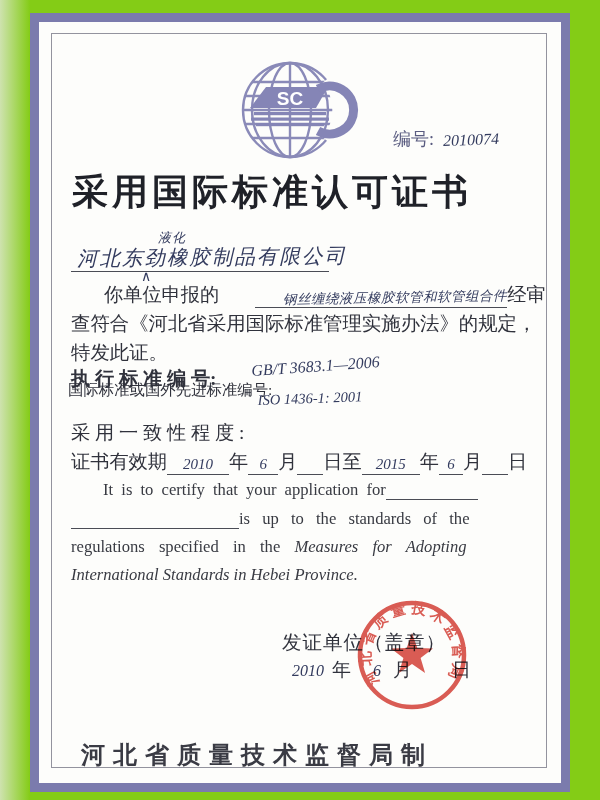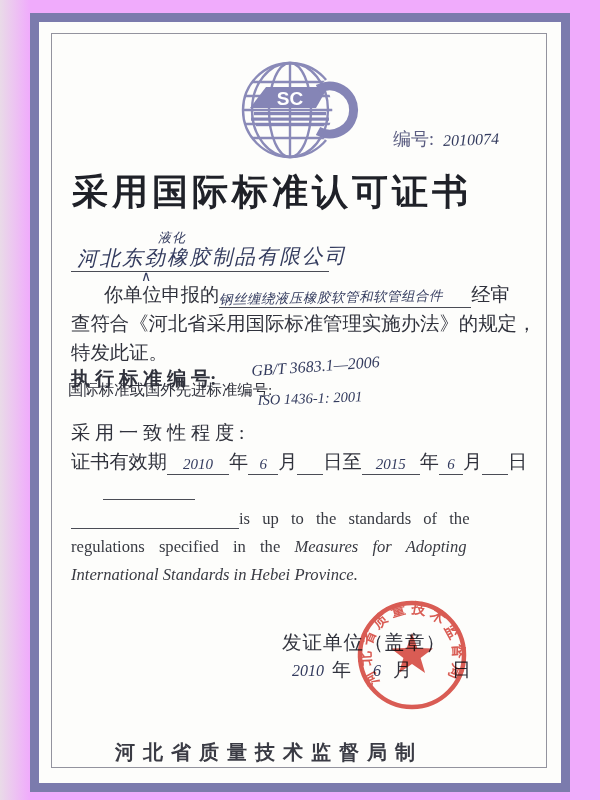--- a/index.html
+++ b/index.html
@@ -1,21 +1,21 @@
 <!DOCTYPE html>
 <html><head>
 <meta charset="utf-8">
 <style>
   html,body{margin:0;padding:0;}
   body{
     width:600px;height:800px;overflow:hidden;
     background:#f6f7f3;
     font-family:"Liberation Serif","DejaVu Serif",serif;
   }
-  .page{position:relative;width:600px;height:800px;background:#f0abfc;}
+  .page{position:relative;width:600px;height:800px;background:#84cc16;}
   .scan-shade{position:absolute;left:0;top:0;width:30px;height:100%;
     background:linear-gradient(90deg,#e7eae1,rgba(247,248,244,0));opacity:.75;}
   .frame-outer{position:absolute;left:30px;top:13px;width:540px;height:779px;
     border:9px solid #7b7bad;box-sizing:border-box;background:#fdfdfb;}
   .frame-inner{position:absolute;left:51px;top:33px;width:496px;height:735px;
     border:1px solid #93939e;box-sizing:border-box;}
   .abs{position:absolute;white-space:nowrap;}
   .print{color:#30323c;}
   .hw{font-style:italic;color:#333b5e;}
   .title{left:0;top:168px;width:544px;text-align:center;font-size:36px;font-weight:bold;
@@ -23,21 +23,21 @@
   .subtitle{left:0;top:219px;width:600px;text-align:center;font-size:13.2px;
     letter-spacing:.6px;color:#3c3c46;font-weight:600;}
   .serial{left:393px;top:127px;font-size:18px;color:#5a5c80;}
   .serial .val{font-size:16px;margin-left:4px;display:inline-block;transform:rotate(-2deg);}
   .insert{left:142px;top:229px;font-size:13px;letter-spacing:1px;margin-left:16px;}
   .company{left:77px;top:243px;font-size:20.5px;letter-spacing:2px;transform:rotate(-.6deg);}
   .company-line{left:71px;top:271px;width:258px;border-bottom:1.5px solid #4a4c55;height:0;}
   .caret{left:141px;top:268px;font-size:14px;}
   .p1{left:104px;top:282px;font-size:19.2px;}
   .p1 .slot{display:inline-block;width:252px;border-bottom:1.5px solid #4a4c55;
-    text-align:left;vertical-align:bottom;}
+    text-align:right;vertical-align:bottom;margin-left:36px;}
   .p1 .slot .hw{font-size:13.5px;display:inline-block;transform:rotate(-1deg);letter-spacing:.5px;}
   .p2{left:71px;top:310px;font-size:19.4px;}
   .p3{left:71px;top:339px;font-size:19.4px;}
   .f1l{left:71px;top:366px;font-size:19.2px;font-weight:bold;}
   .f1v{left:252px;top:362px;font-size:16px;transform:rotate(-4deg);transform-origin:left bottom;}
   .f2l{left:68px;top:380px;font-size:15.4px;}
   .f2v{left:258px;top:392px;font-size:14.5px;transform:rotate(-2deg);transform-origin:left bottom;}
   .f3l{left:71px;top:420px;font-size:19.2px;}
   .f3v{left:256px;top:412px;font-size:26px;letter-spacing:4px;}
   .validity{left:71px;top:449px;font-size:19.2px;}
@@ -47,22 +47,22 @@
   .eng{font-size:16.6px;color:#383a42;}
   .e1{left:103px;top:479px;word-spacing:4px;}
   .e2{left:71px;top:508px;word-spacing:8px;}
   .e3{left:71px;top:537px;word-spacing:10px;}
   .e4{left:71px;top:565px;}
   .it{font-style:italic;}
   .eslot{display:inline-block;border-bottom:1.5px solid #4a4c55;height:20px;vertical-align:bottom;}
   .issuer{left:282px;top:629px;font-size:19.5px;letter-spacing:1px;}
   .dateline{left:292px;top:657px;font-size:19px;}
   .dateline .hw{font-size:16px;}
-  .footer{left:0;top:739px;width:514px;text-align:center;font-size:20px;
-    letter-spacing:8px;color:#3a3b44;font-weight:600;margin-left:12px;}
+  .footer{left:0;top:739px;width:514px;text-align:center;font-size:24px;
+    letter-spacing:8px;color:#3a3b44;font-weight:600;}
   .logo-svg{position:absolute;left:238px;top:56px;width:125px;height:108px;}
   .seal-svg{position:absolute;left:351px;top:593px;width:122px;height:122px;
     mix-blend-mode:multiply;opacity:.88;}
 </style>
 </head>
 <body>
 
 <div class="page">
   <div class="scan-shade"></div>
   <div class="frame-outer"></div>
@@ -113,21 +113,21 @@
   <div class="abs f2l print">国际标准或国外先进标准编号:</div>
   <div class="abs f2v hw">ISO 1436-1: 2001</div>
 
   <div class="abs f3l print">采 用 一 致 性 程 度 :</div>
 
   <div class="abs validity print">
     <span>证书有效期</span><span class="uslot" style="width:62px"><span class="hw">2010</span></span><span>年</span><span class="uslot" style="width:30px"><span class="hw">6</span></span><span>月</span><span class="uslot" style="width:26px"></span><span>日至</span><span class="uslot" style="width:58px"><span class="hw">2015</span></span><span>年</span><span class="uslot" style="width:24px"><span class="hw">6</span></span><span>月</span><span class="uslot" style="width:26px"></span><span>日</span>
   </div>
 
   <div class="abs eng e1">
-    <span class="eslot" style="width:92px"></span>
+    <span>It is to certify that your application for</span><span class="eslot" style="width:92px"></span>
   </div>
   <div class="abs eng e2">
     <span class="eslot" style="width:168px"></span><span>is up to the standards of the</span>
   </div>
   <div class="abs eng e4 it">International Standards in Hebei Province.</div>
   <div class="abs eng e3">
     <span>regulations specified in the </span><span class="it">Measures  for  Adopting</span>
   </div>
 
   <div class="abs issuer print">发证单位（盖章）</div>

